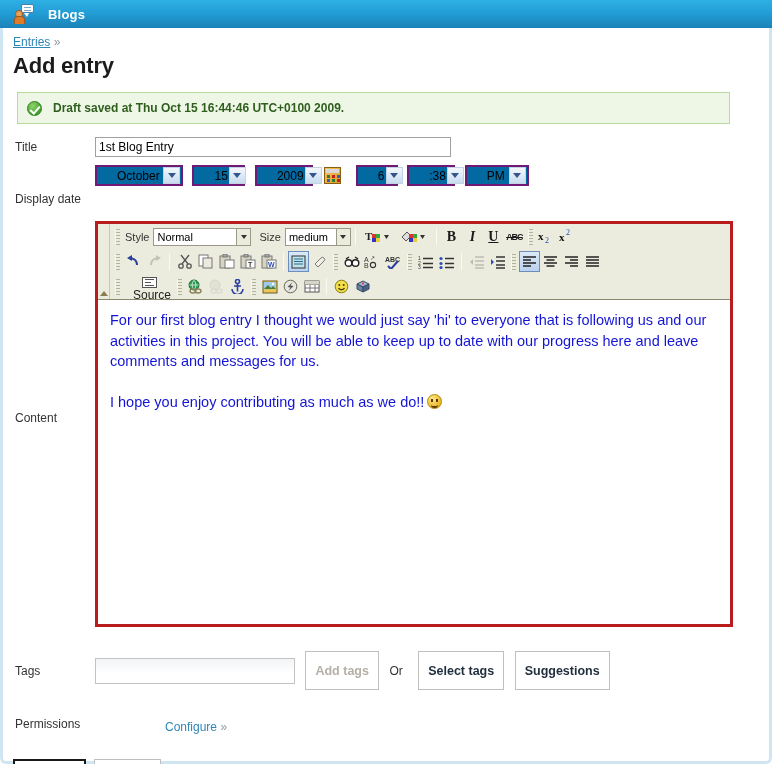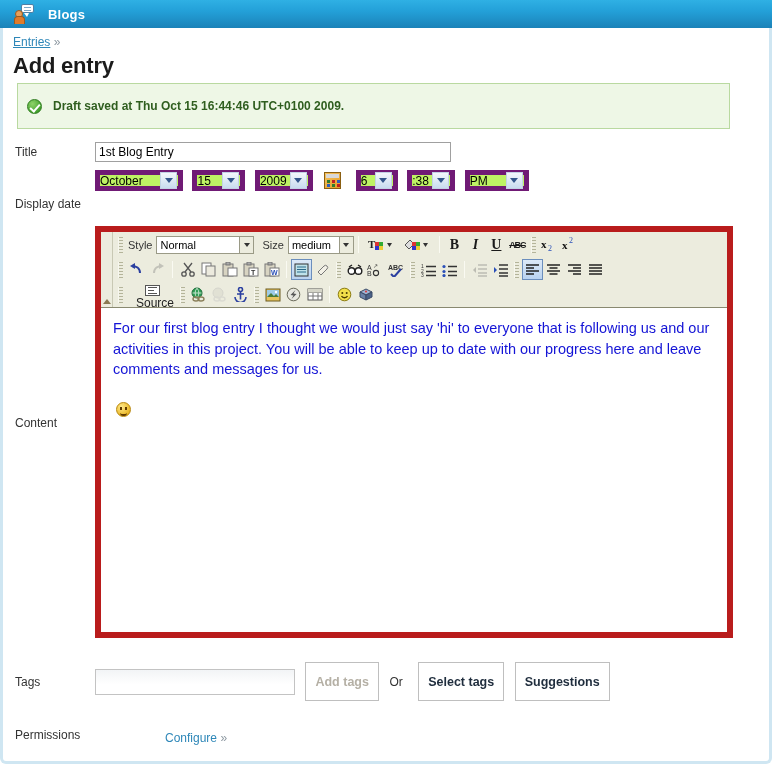--- a/index.html
+++ b/index.html
@@ -59,24 +59,24 @@
   .breadcrumb { padding: 7px 0 0 10px; font-size: 12px; }
   .breadcrumb a { color: #2e87b8; text-decoration: underline; }
   .breadcrumb .chev { color: #8f9aa3; text-decoration: none; font-size: 12px; }
   .page-title {
     font-size: 22px; font-weight: bold; color: #1b1b1b;
     padding: 4px 0 0 10px; letter-spacing: -.2px;
   }
 
   
   .notice {
-    margin: 4px 39px 0 14px;
+    margin: 13px 39px 0 14px;
     background: #eef7e6;
     border: 1px solid #b9d9a0;
-    height: 46px;
+    height: 32px;
     display: flex; align-items: center;
     padding-left: 9px;
   }
   .notice-icon {
     width: 15px; height: 15px; border-radius: 50%;
     background: radial-gradient(circle at 35% 30%, #8fd36a, #3f9e2a 75%);
     border: 1px solid #2e7c1e;
     position: relative; flex: 0 0 auto;
   }
   .notice-icon:after {
@@ -106,23 +106,23 @@
     font-family: "Liberation Sans", sans-serif;
     font-size: 12px; padding: 0 3px; color: #000;
     background: #fff;
   }
 
   .row-date { margin-top: 8px; }
   .row-date .lbl { padding-top: 3px; margin-top: 24px; }
 
   .sel {
     display: inline-flex; align-items: center; justify-content: space-between;
-    height: 21px; border: 5px solid #701a75; background: #bef264;
+    height: 21px; border: 2px solid #701a75; background: #0369a1;
     font-size: 12px; vertical-align: middle; margin-right: 5px;
-    padding-left: 0; color: #000;
+    padding-left: 20px; color: #000;
   }
   .sel .arrowbox {
     width: 17px; height: 17px; margin: 1px;
     background: linear-gradient(to bottom, #f3f7fc, #c9dcef);
     border: 1px solid #c2d3e5;
     display: flex; align-items: center; justify-content: center;
     flex: 0 0 auto;
   }
   .sel .arrowbox:after {
     content: ""; display: block;
@@ -150,21 +150,21 @@
     content: ""; position: absolute; left: 2px; top: 7px; width: 3px; height: 3px;
     background: #2f7d2f;
     box-shadow: 5px 0 0 #c02020, 10px 0 0 #2f5fbd, 0 4px 0 #2f5fbd, 5px 4px 0 #2f7d2f, 10px 4px 0 #c02020;
   }
 
   
   .row-content { margin-top: 15px; }
   .row-content .lbl { padding-top: 190px; }
   .editor {
     width: 638px;
-    border: 6px solid #b91c1c;
+    border: 3px solid #b91c1c;
     background: #ECECDE;
   }
   .toolbars { display: flex; }
   .tb-gutter {
     width: 12px; flex: 0 0 12px;
     border-right: 1px solid #c8c8b4;
     background: #ECECDE;
     position: relative;
   }
   .tb-collapse {
@@ -638,21 +638,21 @@
                 </div>
               </div>
 
             </div>
           </div>
 
           <div class="editor-body">
             <p>For our first blog entry I thought we would just say 'hi' to everyone that is following us and our activities in this project. You will be able to keep up to date with our progress here and leave comments and messages for us.</p>
             <div class="gap"></div>
             <p>
-              <span class="inline-smiley"></span>
+              <span>I hope you enjoy contributing as much as we do!!</span><span class="inline-smiley"></span>
             </p>
           </div>
 
         </div>
       </div>
     </div>
 
     <div class="row row-tags">
       <div class="lbl">Tags</div>
       <div class="field">

